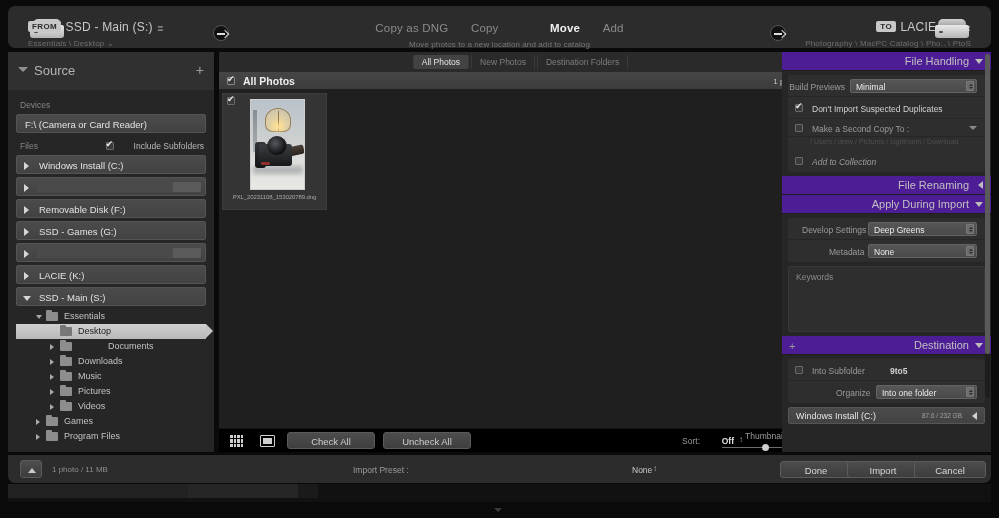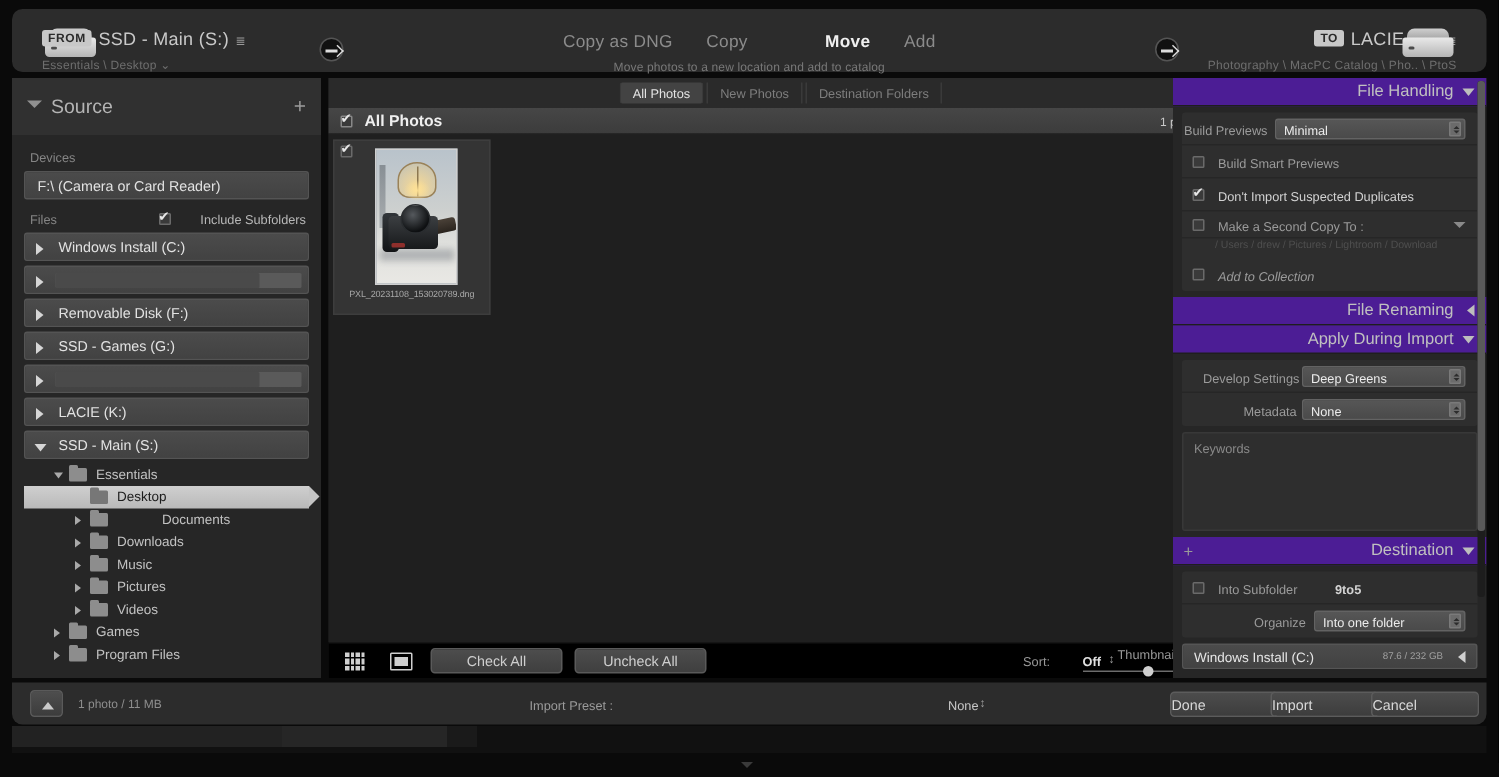--- a/index.html
+++ b/index.html
@@ -381,21 +381,21 @@
   .updisc::after {
     content: ""; position: absolute; left: 7px; top: 7px; width: 0; height: 0;
     border-left: 4px solid transparent; border-right: 4px solid transparent;
     border-bottom: 5px solid #c9c9c9;
   }
   .photocount { position: absolute; left: 44px; top: 10px; font-size: 8px; color: #8d8d8d; }
   .preset-lbl { position: absolute; left: 345px; top: 10px; font-size: 8.5px; color: #9b9b9b; }
   .preset-val { position: absolute; left: 624px; top: 10px; font-size: 8.5px; color: #c8c8c8; }
   .preset-car { position: absolute; left: 645px; top: 9px; font-size: 8px; color: #9b9b9b; }
   .bbtn {
-    position: absolute; top: 6px; height: 17px; line-height: 17px; 
+    position: absolute; top: 6px; height: 17px; line-height: 17px; text-align: center;
     background: linear-gradient(#4c4c4c,#3d3d3d); border: 1px solid #5c5c5c;
     border-radius: 3px; font-size: 9.5px; color: #d8d8d8;
   }
   .underframe {
     position: absolute; left: 8px; top: 484px; width: 983px; height: 18px;
     background: #111;
   }
   .uf1 { position: absolute; left: 8px; top: 484px; width: 180px; height: 14px; background: #222; }
   .uf2 { position: absolute; left: 188px; top: 484px; width: 110px; height: 14px; background: #262626; }
   .uf3 { position: absolute; left: 298px; top: 484px; width: 20px; height: 14px; background: #1a1a1a; }
@@ -626,24 +626,20 @@
       <span class="sd"></span>
     </div>
 
     <div class="sbox">
       <div class="srow">
         <span class="lb" style="right:140px;">Build Previews</span>
         <span class="combo" style="left:62px;right:8px;">Minimal<span class="stepper"></span></span>
         <span class="combo stepper-holder" style="left:0;width:0;border:none;background:none;"></span>
       </div>
       <div class="srow">
-        <span class="chk"></span>
-        <span class="lb" style="left:24px;">Build Smart Previews</span>
-      </div>
-      <div class="srow">
         <span class="chk on"></span>
         <span class="lb lt" style="left:24px;">Don't Import Suspected Duplicates</span>
       </div>
       <div class="srow" style="height:18px;">
         <span class="chk" style="top:5px;"></span>
         <span class="lb" style="left:24px;top:5px;">Make a Second Copy To :</span>
         <span class="dropcar" style="top:7px;"></span>
       </div>
       <div class="pathline">/ Users / drew / Pictures / Lightroom / Download</div>
       <div class="srow">

